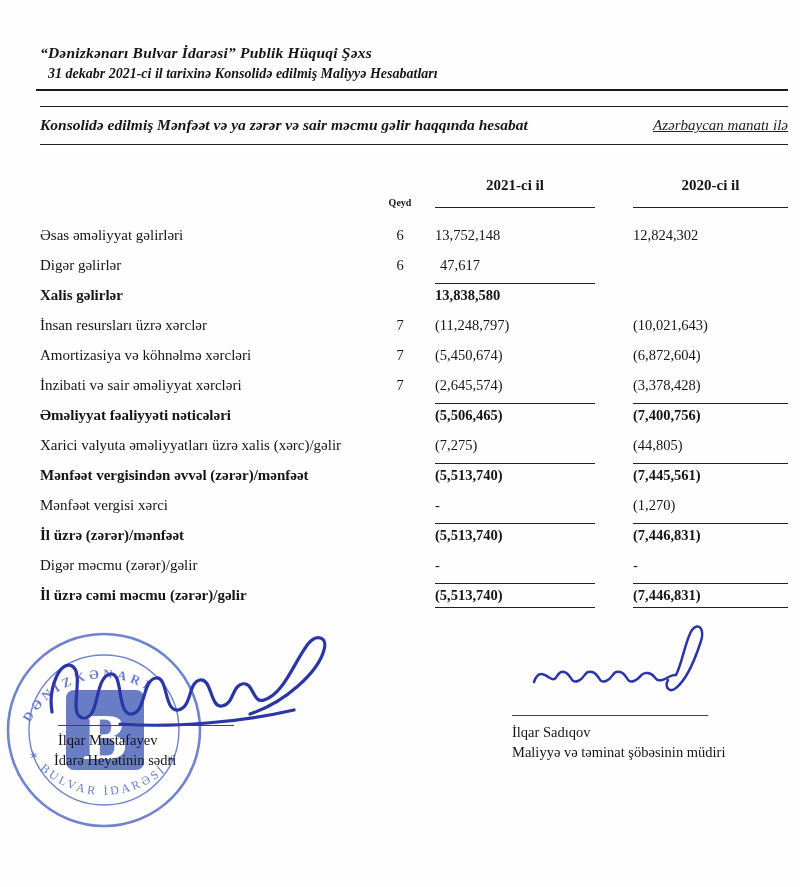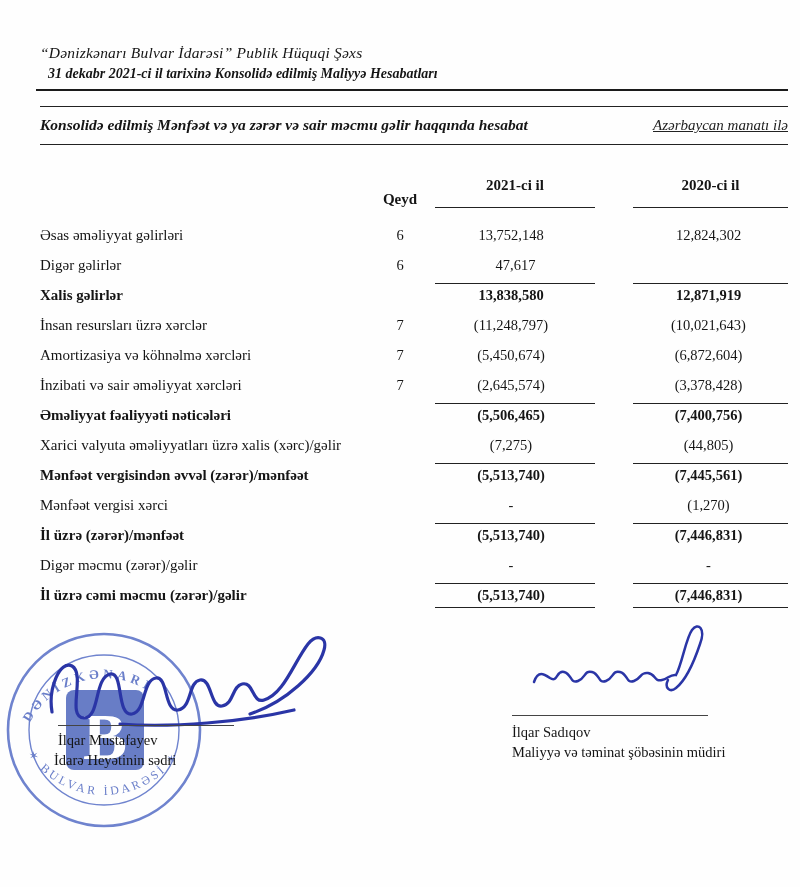--- a/index.html
+++ b/index.html
@@ -4,46 +4,46 @@
 <style>
   html,body{margin:0;padding:0;background:#ffffff;}
   .page{
     width:800px;height:887px;position:relative;margin:0 auto;
     background:#fefefe;color:#151515;overflow:hidden;
     font-family:"Liberation Serif", serif;
   }
   .content{padding:44px 12px 0 40px;}
 
   
-  .org{font-size:15.5px;font-weight:normal;font-style:italic;letter-spacing:.2px;}
+  .org{font-size:15.5px;font-weight:bold;font-style:italic;letter-spacing:.2px;}
   .repline{font-size:14px;font-weight:bold;font-style:italic;margin-top:4px;padding-left:8px;}
   .thickrule{border-top:2.5px solid #1b1b1b;margin-top:7px;margin-left:-4px;}
 
   
   .titlebar{
     display:flex;justify-content:space-between;align-items:baseline;
     border-top:1.4px solid #222;border-bottom:1.4px solid #222;
     margin-top:15px;padding:9px 0 10px;
   }
   .title-main{font-size:15.5px;font-weight:bold;font-style:italic;}
   .title-cur{font-size:15px;font-style:italic;color:#222;text-decoration:underline;}
 
   
   .grid{display:grid;grid-template-columns:325px 70px 160px 193px;align-items:center;}
   .thead{margin-top:20px;align-items:end;}
-  .hnote{text-align:center;font-weight:bold;font-size:15px;}
+  .hnote{text-align:center;font-weight:bold;font-size:10px;}
   .c-val{text-align:right;}
   .hbox{display:inline-block;width:160px;text-align:center;font-weight:bold;font-size:15px;
         border-bottom:1.5px solid #222;padding-bottom:13px;}
   .c-val.last .hbox{width:155px;margin-top:12px;}
   .tbody{margin-top:12px;}
   .trow{height:30px;}
   .c-label{font-size:15px;padding-right:6px;}
   .c-note{text-align:center;font-size:14.5px;}
-  .valbox{display:inline-block;width:160px;text-align:center;font-size:14.5px;padding:3px 8px 3px 0;box-sizing:border-box;}
+  .valbox{display:inline-block;width:160px;text-align:left;font-size:14.5px;padding:3px 8px 3px 0;box-sizing:border-box;}
   .c-val.last .valbox{width:155px;padding-right:4px;}
   .bold, .bold .valbox, .bold .c-label{font-weight:bold;}
   .sep-above .valbox{border-top:1.2px solid #222;}
   .sep-below .valbox{border-bottom:1.2px solid #222;}
 
   
   .sig-area{position:relative;height:292px;margin-top:2px;}
   .stamp{position:absolute;left:-8px;top:6px;opacity:.82;z-index:1;}
   .sig-svg{position:absolute;z-index:2;}
   .sig-left{left:42px;top:12px;}
@@ -91,21 +91,20 @@
       <div class="grid trow">
         <div class="c-label">Digər gəlirlər</div>
         <div class="c-note">6</div>
         <div class="c-val last"><span class="valbox">47,617</span></div>
       </div>
 
       <div class="grid trow bold sep-above">
         <div class="c-label">Xalis gəlirlər</div>
         <div class="c-note"></div>
         <div class="c-val"><span class="valbox">13,838,580</span></div>
-        <div class="c-val last"><span class="valbox">12,871,919</span></div>
       </div>
 
       <div class="grid trow">
         <div class="c-label">İnsan resursları üzrə xərclər</div>
         <div class="c-note">7</div>
         <div class="c-val"><span class="valbox">(11,248,797)</span></div>
         <div class="c-val last"><span class="valbox">(10,021,643)</span></div>
       </div>
 
       <div class="grid trow">

